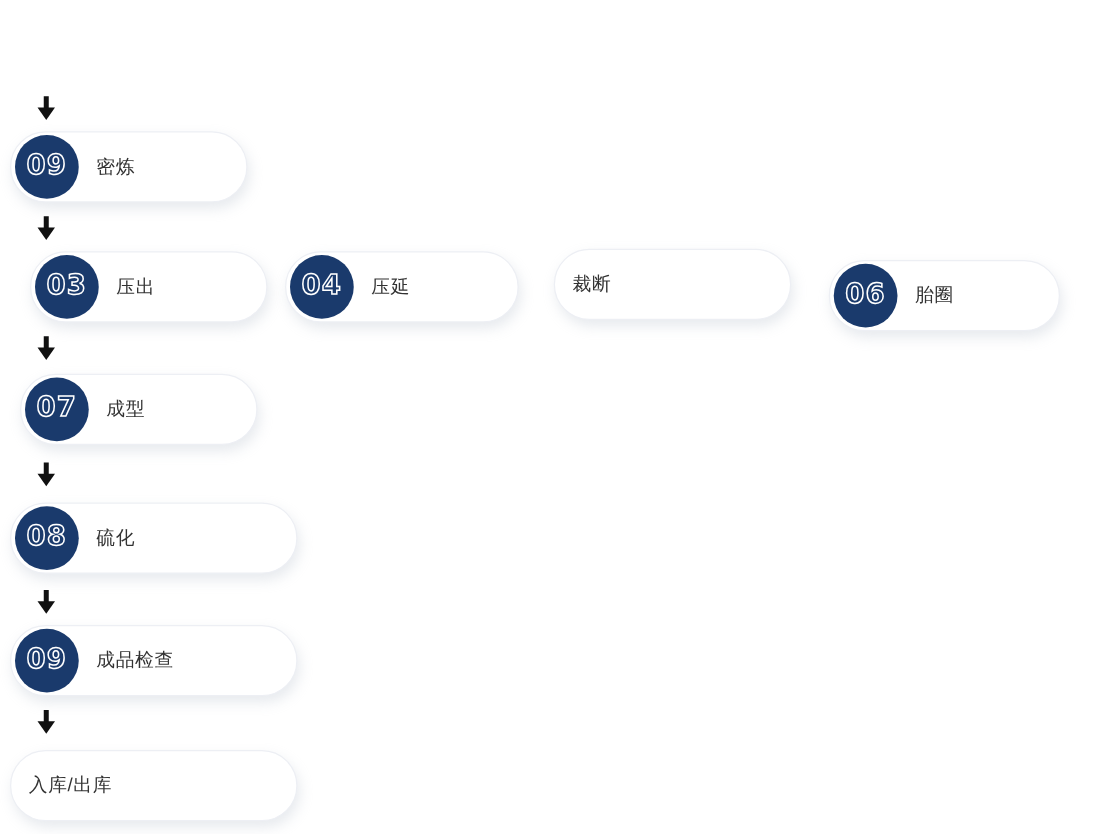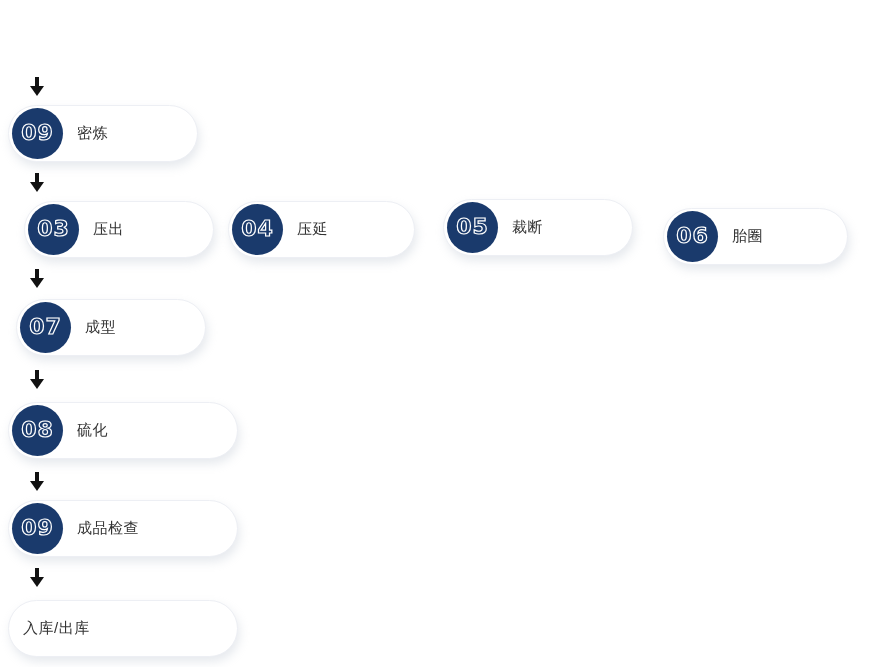--- a/index.html
+++ b/index.html
@@ -85,23 +85,20 @@
   </div>
 
   <div class="step" style="left:228px;top:201px;width:187px">
     <span class="badge">
       <span class="num">04</span>
     </span>
     <span class="label">压延</span>
   </div>
 
   <div class="step" style="left:443px;top:199px;width:190px">
-    <span class="badge">
-      <span class="num">05</span>
-    </span>
     <span class="label">裁断</span>
   </div>
 
   <div class="step" style="left:663px;top:208px;width:185px">
     <span class="badge">
       <span class="num">06</span>
     </span>
     <span class="label">胎圈</span>
   </div>
 

